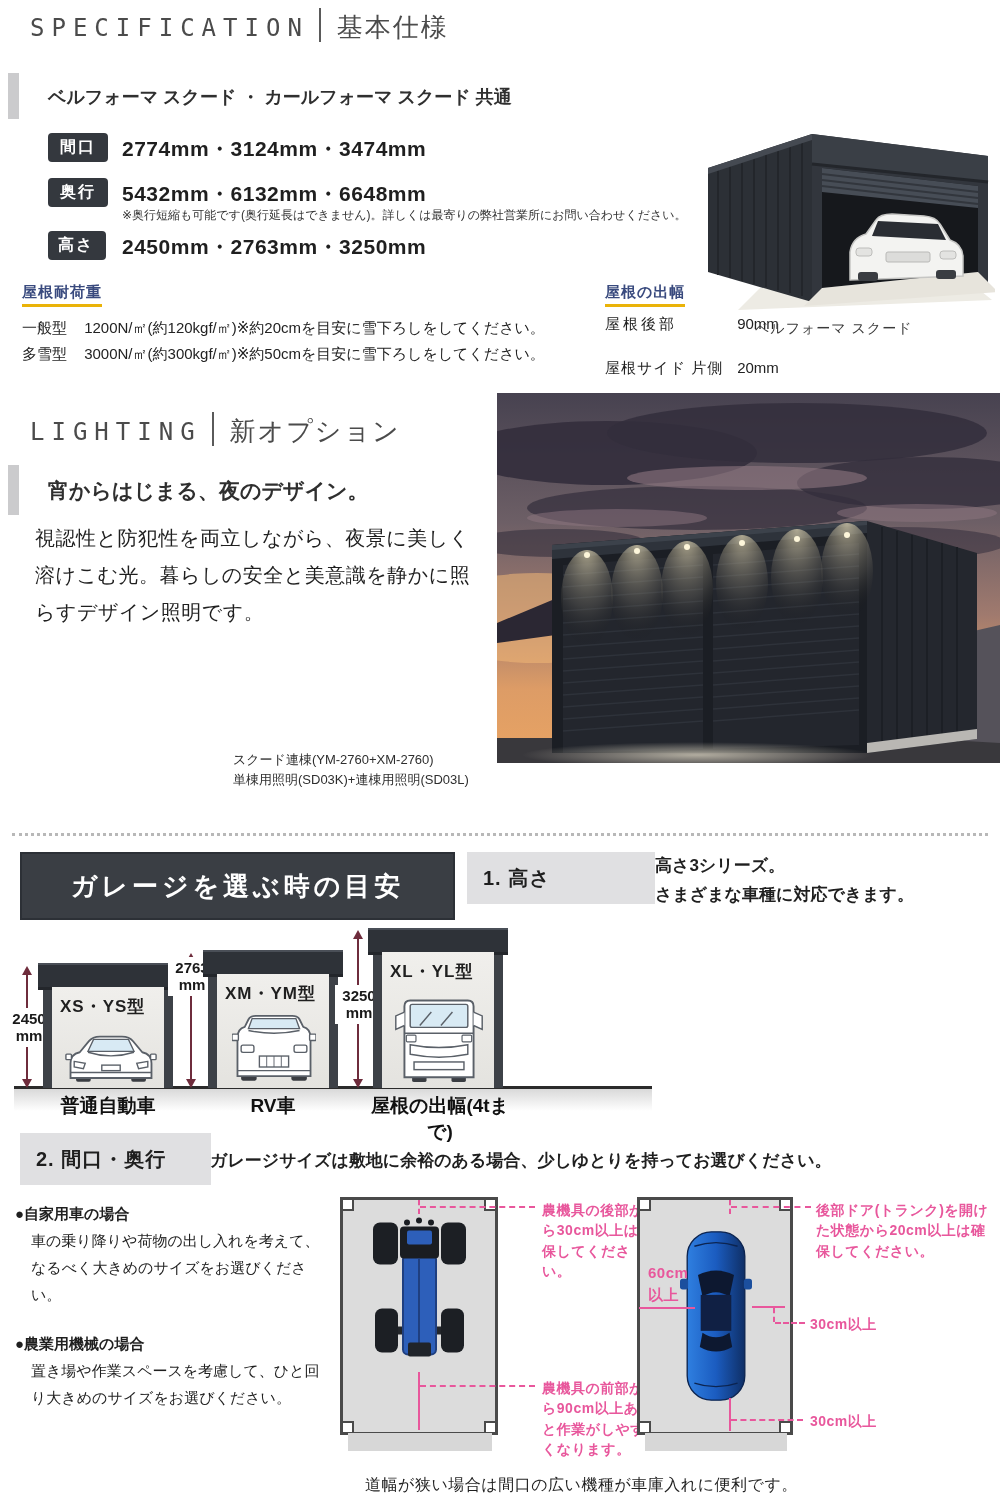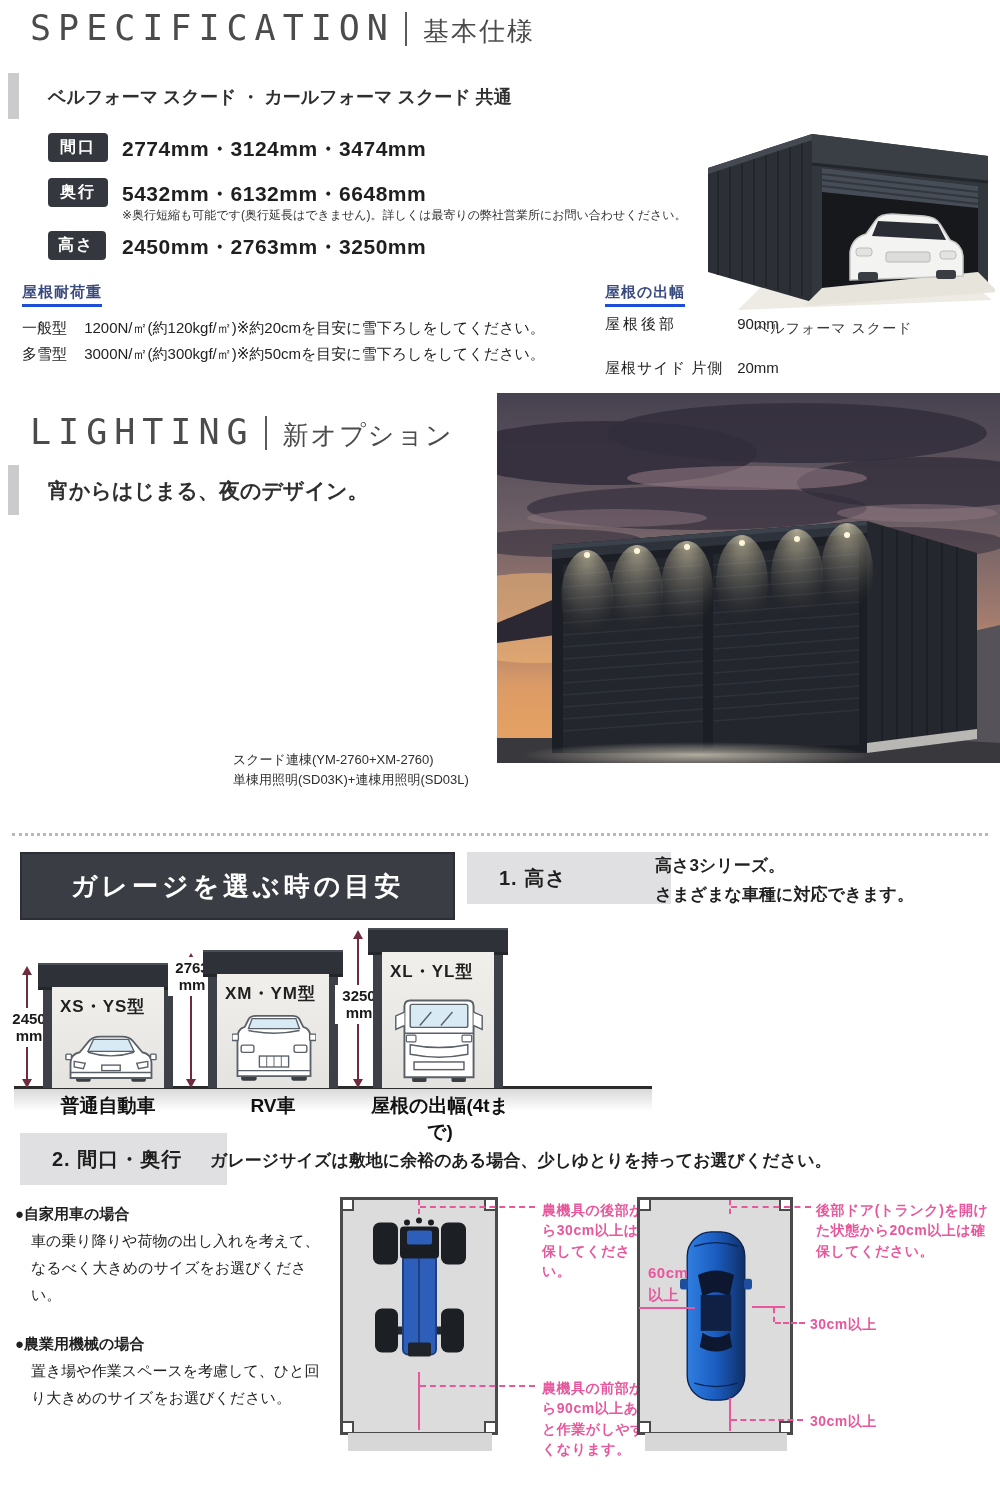--- a/index.html
+++ b/index.html
@@ -1,35 +1,35 @@
 <!DOCTYPE html>
 <html><head>
 <meta charset="utf-8">
 <style>
   html,body{margin:0;padding:0;background:#ffffff;}
   body{font-family:"Liberation Sans","DejaVu Sans",sans-serif;color:#2e2e2e;}
   #page{position:relative;width:1000px;height:1512px;background:#fff;overflow:hidden;}
   .abs{position:absolute;}
   
-  .h-en{font-family:"DejaVu Sans Mono",monospace;font-size:35px;letter-spacing:7px;color:#4b4b4b;font-weight:400;}
+  .h-en{font-family:"DejaVu Sans Mono",monospace;font-size:24px;letter-spacing:7px;color:#4b4b4b;font-weight:400;}
   .h-ja{font-size:26px;color:#4b4b4b;font-weight:500;letter-spacing:2px;}
   .h-bar{display:inline-block;width:2px;height:34px;background:#5a5a5a;margin:0 16px -6px 10px;}
   .accent-bar{width:11px;background:#cbcbcd;}
   .subhead{font-size:18px;font-weight:bold;color:#2f2f2f;}
   
   .badge{display:inline-block;background:#34383e;color:#fff;font-size:16px;font-weight:bold;letter-spacing:2px;border-radius:4px;padding:4px 12px;}
   .spec-val{font-size:21px;font-weight:bold;color:#1f1f1f;letter-spacing:0.5px;}
   .spec-note{font-size:12px;color:#333;}
-  .blue-head{font-size:15px;font-weight:bold;color:#394a7e;border-bottom:3px solid #1d4ed8;padding-bottom:2px;display:inline-block;letter-spacing:1px;}
+  .blue-head{font-size:15px;font-weight:bold;color:#394a7e;border-bottom:3px solid #eab308;padding-bottom:2px;display:inline-block;letter-spacing:1px;}
   .plain-row{font-size:15px;color:#222;}
   .plain-row .lbl{display:inline-block;}
   
   .dotline{border-top:3px dotted #b8b8b8;}
   .dark-box{background:#3a3e44;color:#fff;display:flex;align-items:center;justify-content:center;font-size:26px;font-weight:bold;letter-spacing:4px;box-shadow:inset 0 0 0 2px #2c3036;}
-  .gray-box{background:#e0e0e2;color:#1f1f1f;display:flex;align-items:center;padding-left:32px;font-size:20px;font-weight:bold;letter-spacing:1px;}
+  .gray-box{background:#e0e0e2;color:#1f1f1f;display:flex;align-items:center;padding-left:16px;font-size:20px;font-weight:bold;letter-spacing:1px;}
   .desc-bold{font-size:17px;font-weight:bold;color:#1f1f1f;line-height:1.7;}
   
   .garage{position:absolute;}
   .garage .shell{position:absolute;left:0;right:0;top:0;bottom:0;background:#3d4147;}
   .garage .band{position:absolute;left:-5px;right:-5px;top:0;height:22px;background:#2e3238;border-bottom:3px solid #23262b;border-top:2px solid #4a4f57;}
   .garage .inner{position:absolute;left:9px;right:9px;top:24px;bottom:0;background:linear-gradient(180deg,#f0efec,#e4e3df);}
   .garage .model{position:absolute;left:17px;top:32px;font-size:17px;font-weight:bold;color:#1f1f1f;letter-spacing:1px;}
   .dim-arrow{position:absolute;width:2px;background:#6e2c3c;}
   .dim-arrow:before,.dim-arrow:after{content:"";position:absolute;left:-4px;border:5px solid transparent;}
   .dim-arrow:before{top:-2px;border-bottom:9px solid #6e2c3c;border-top:none;}
@@ -139,20 +139,21 @@
   </div>
   <div class="abs photo-caption" style="left:755px;top:320px;">ベルフォーマ スクード</div>
 
   <div class="abs" style="left:30px;top:412px;">
     <span class="h-en">LIGHTING</span><span class="h-bar"></span><span class="h-ja">新オプション</span>
   </div>
 
   <div class="abs accent-bar" style="left:8px;top:465px;height:50px;"></div>
   <div class="abs subhead" style="left:48px;top:477px;font-size:21px;">宵からはじまる、夜のデザイン。</div>
 
+  <div class="abs body-text" style="left:35px;top:520px;width:452px;">視認性と防犯性を両立しながら、夜景に美しく溶けこむ光。暮らしの安全と美意識を静かに照らすデザイン照明です。</div>
 
   <div class="abs" style="left:497px;top:393px;width:503px;height:370px;">
     <svg width="503" height="370" viewBox="0 0 503 370">
       <defs>
         <linearGradient id="sky" x1="0" y1="0" x2="0" y2="1">
           <stop offset="0" stop-color="#474250"></stop>
             <stop offset="0.35" stop-color="#6d5f66"></stop>
           <stop offset="0.6" stop-color="#a07a6e"></stop>
             <stop offset="0.8" stop-color="#dd9c66"></stop>
           <stop offset="1" stop-color="#e9a463"></stop>
@@ -430,14 +431,15 @@
   <div class="pink-note" style="left:648px;top:1262px;width:50px;font-size:15px;">60cm以上</div>
   <div class="pline" style="left:639px;top:1307px;width:56px;height:2px;"></div>
   <div class="pline" style="left:752px;top:1306px;width:33px;height:2px;"></div>
   <div class="pdash-v" style="left:773px;top:1308px;height:14px;"></div>
   <div class="pdash-h" style="left:775px;top:1322px;width:30px;"></div>
   <div class="pink-note" style="left:810px;top:1314px;width:90px;">30cm以上</div>
   <div class="pline" style="left:729px;top:1398px;width:2px;height:33px;"></div>
   <div class="pdash-h" style="left:731px;top:1419px;width:72px;"></div>
   <div class="pink-note" style="left:810px;top:1411px;width:90px;">30cm以上</div>
 
+  <div class="abs footer-note" style="left:365px;top:1475px;">道幅が狭い場合は間口の広い機種が車庫入れに便利です。</div>
 
 </div>
 
 </body></html>

